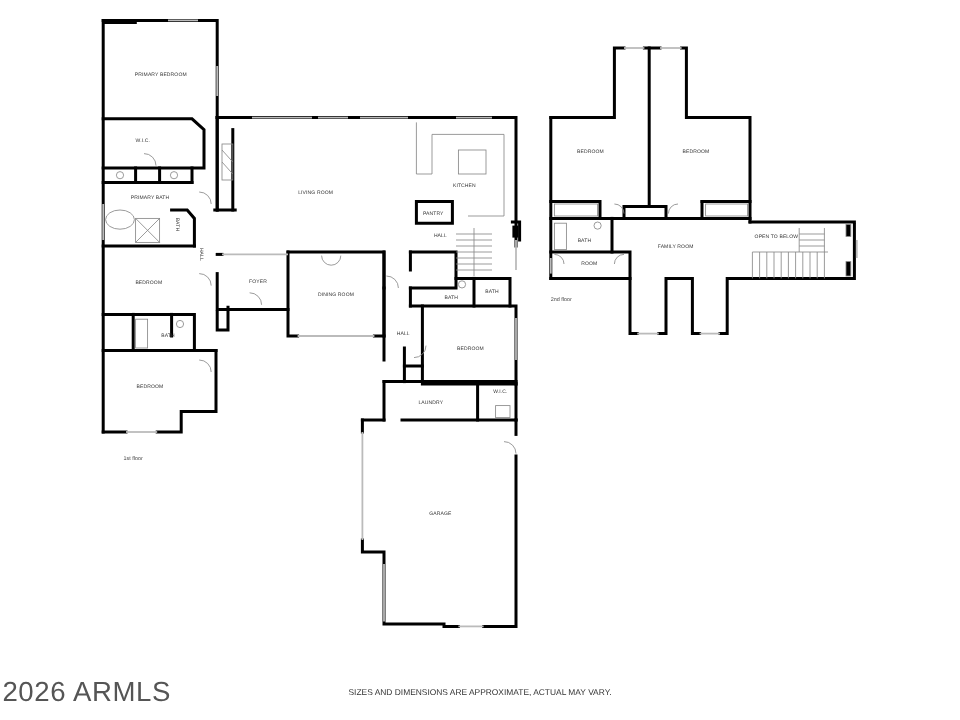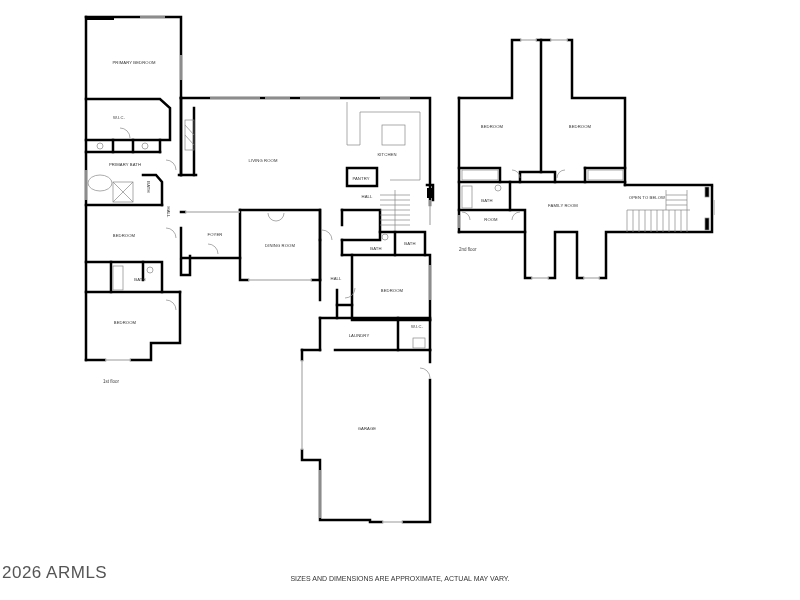--- a/index.html
+++ b/index.html
@@ -1,20 +1,20 @@
 <!DOCTYPE html>
 <html><head>
 <meta charset="utf-8">
 <style>
   html,body{margin:0;padding:0;background:#fff;}
   body{width:800px;height:600px;position:relative;overflow:hidden;font-family:"Liberation Sans",sans-serif;}
   #plan{position:absolute;left:0;top:0;width:800px;height:600px;}
   .lbl{position:absolute;font-size:4.2px;color:#333;letter-spacing:0.1px;white-space:nowrap;transform:translate(-50%,-50%);font-family:"Liberation Sans",sans-serif;}
   .floor-lbl{position:absolute;font-size:4.5px;color:#444;white-space:nowrap;}
-  .wm{position:absolute;left:2px;top:563px;font-size:17px;color:#555;letter-spacing:0.5px;font-family:"Liberation Sans",sans-serif;}
+  .wm{position:absolute;left:2px;top:563px;font-size:23px;color:#555;letter-spacing:0.5px;font-family:"Liberation Sans",sans-serif;}
   .disc{position:absolute;left:400px;top:578px;transform:translate(-50%,-50%);font-size:7px;color:#333;white-space:nowrap;font-family:"Liberation Sans",sans-serif;}
 </style>
 </head>
 <body>
 
 <svg id="plan" viewBox="0 0 800 600" xmlns="http://www.w3.org/2000/svg">
   <g fill="none" stroke="#000" stroke-width="2.5" stroke-linecap="square">
 
     <path d="M86 17 L181 17 L181 98"></path>
     <path d="M86 17 L86 360"></path>

